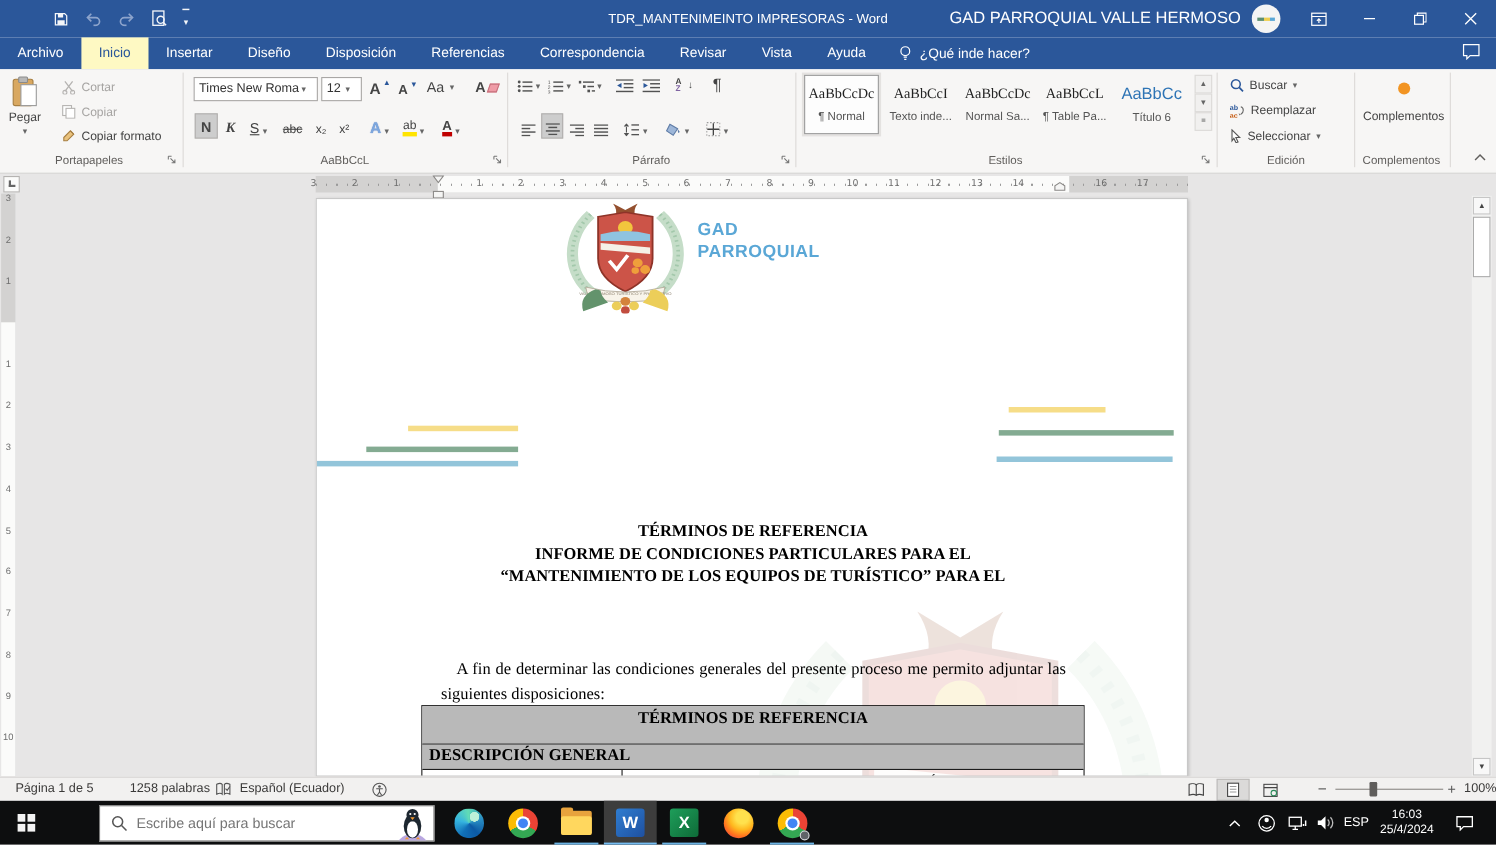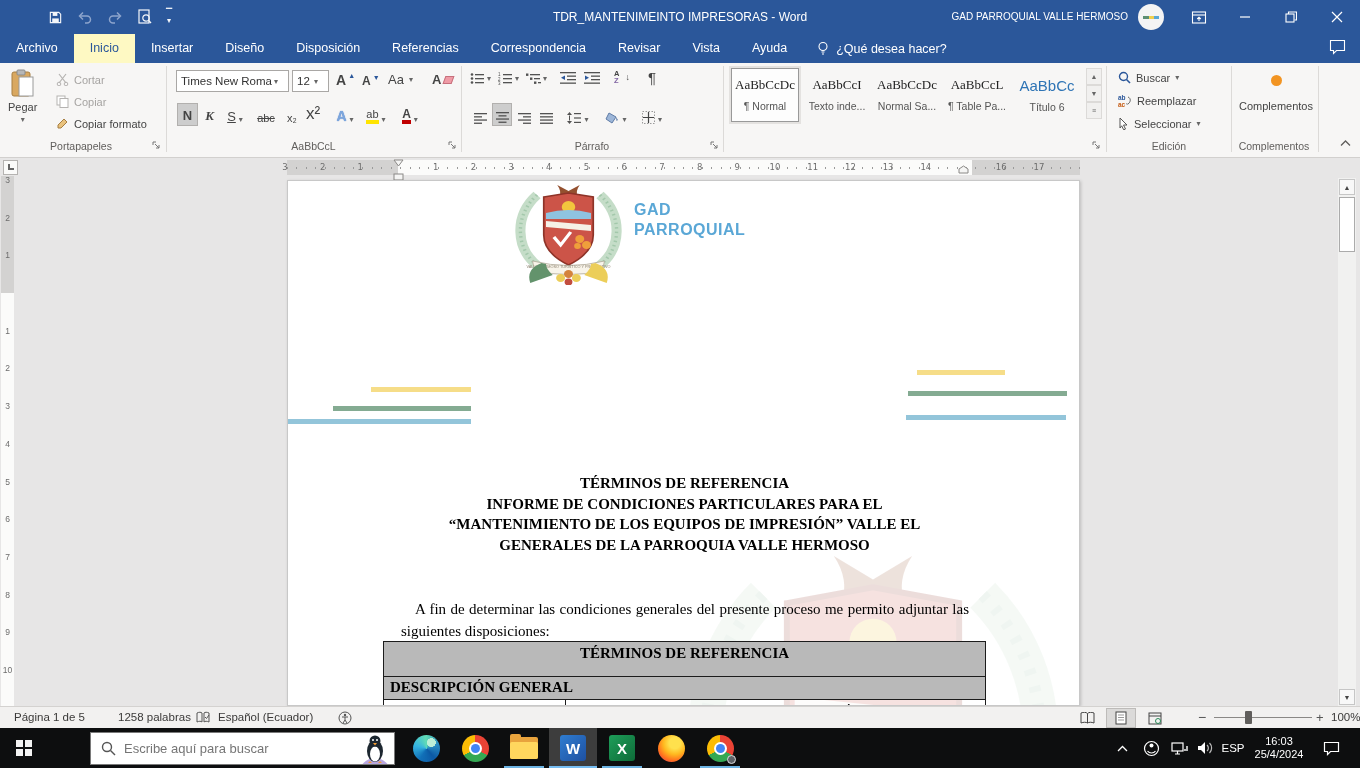--- a/index.html
+++ b/index.html
@@ -6,21 +6,21 @@
   html,body{width:1360px;height:768px;overflow:hidden}
   body{position:relative;font-family:"Liberation Sans","DejaVu Sans",sans-serif;background:#fff;font-size:12px;color:#333}
   .ab{position:absolute}
   svg{display:block}
 
   
   .titlebar{position:absolute;left:0;top:0;width:1360px;height:34px;background:var(--titlebar,#2b579a);color:#fff}
   .qat{position:absolute;left:48px;top:0;height:34px;display:flex;align-items:center;gap:14px}
   .qat .qi{opacity:.95}
   .tb-title{position:absolute;left:430px;top:0;width:500px;height:34px;line-height:34px;text-align:center;font-size:12px;color:#fff;white-space:nowrap}
-  .tb-acct{position:absolute;right:232px;top:0;height:34px;line-height:34px;font-size:10px;color:#fff;white-space:nowrap}
+  .tb-acct{position:absolute;right:232px;top:0;height:34px;line-height:34px;font-size:15px;color:#fff;white-space:nowrap}
   .avatar{position:absolute;right:196px;top:4px;width:26px;height:26px;border-radius:50%;background:#f4f4f4;overflow:hidden}
   .avatar i{position:absolute;left:5px;top:12px;width:16px;height:3px;background:linear-gradient(90deg,#5d8f72 0 40%,#f0cf4f 0 70%,#5aa7d6 0)}
   .winbtn{position:absolute;top:0;width:46px;height:34px;display:flex;align-items:center;justify-content:center}
   
   .tabrow{position:absolute;left:0;top:34px;width:1360px;height:29px;background:var(--titlebar,#2b579a)}
   .rtab{float:left;height:29px;line-height:29px;padding:0 16px;color:#fff;font-size:12.5px}
   .rtab.active{background:#fef9c3;color:var(--accent_blue,#2b579a);font-weight:400}
   .tellme{float:left;height:29px;display:flex;align-items:center;gap:7px;padding:0 14px;color:#fff;font-size:12.5px}
   .fb-icon{position:absolute;right:14px;top:5px}
   
@@ -178,21 +178,21 @@
   <div class="rtab">Revisar</div>
   <div class="rtab">Vista</div>
   <div class="rtab">Ayuda</div>
   <div class="tellme">
     <span>
         <svg width="12" height="15" viewBox="0 0 12 15">
           <circle cx="6" cy="5.5" r="4" fill="none" stroke="#fff" stroke-width="1.1"></circle>
           <path d="M4.5 11h3M5 13h2" stroke="#fff" stroke-width="1.1"></path>
         </svg>
       </span>
-    <span>¿Qué desea hacer?</span>
+    <span>¿Qué inde hacer?</span>
   </div>
   <div class="fb-icon">
       <svg width="17" height="16" viewBox="0 0 17 16">
         <path d="M1.5 1.5h14v10h-8l-3 3v-3h-3z" fill="none" stroke="#fff" stroke-width="1.1"></path>
       </svg>
     </div>
 </div>
 
 <div class="ribbon">
 
@@ -278,21 +278,21 @@
       <span style="text-decoration:underline;font-size:13px">S</span>
       <span class="car8">▾</span>
     </div>
   <div class="fbtn" style="left:253px;width:26px">
       <span style="text-decoration:line-through;font-size:11px">abc</span>
     </div>
   <div class="fbtn" style="left:282px;width:20px">
       <span style="font-size:11px">x₂</span>
     </div>
   <div class="fbtn" style="left:303px;width:20px">
-      <span style="font-size:17px">x²</span>
+      <span style="font-size:11px">x²</span>
     </div>
   <div class="fbtn" style="left:333px;width:24px;gap:3px">
       <span style="font-size:14px;font-weight:bold;color:#7da7dd;text-shadow:0 0 1px #4472c4">A</span>
       <span class="car8">▾</span>
     </div>
   <div class="fbtn" style="left:362px;width:28px;gap:3px">
       <span style="font-size:11px;border-bottom:4px solid #ffe400;line-height:11px">ab</span>
       <span class="car8">▾</span>
     </div>
   <div class="fbtn" style="left:396px;width:28px;gap:3px">
@@ -471,20 +471,21 @@
       <div class="samp">AaBbCcL</div>
       <div class="snm">¶ Table Pa...</div>
     </div>
   <div class="stylecard" style="left:1013px">
       <div class="samp" style="font-family:'Liberation Sans',sans-serif;color:#2e74b5;font-size:15px">AaBbCc</div>
       <div class="snm">Título 6</div>
     </div>
   <div class="gsb" style="left:1086px;top:5px">▲</div>
   <div class="gsb" style="left:1086px;top:22px">▼</div>
   <div class="gsb" style="left:1086px;top:39px">≡</div>
+  <div class="g-lbl" style="left:724px;width:380px">Estilos</div>
   <div class="launch" style="left:1092px">
       <svg width="9" height="9" viewBox="0 0 9 9">
         <path d="M1 1h3M1 1v3" stroke="#777" fill="none"></path>
         <path d="M3 3l4 4M7 4v3H4" stroke="#777" fill="none"></path>
       </svg>
     </div>
   <div class="vsep" style="left:1106px"></div>
 
   <div class="edit-item" style="left:1118px;top:8px">
       <svg width="13" height="13" viewBox="0 0 13 13">
@@ -631,22 +632,21 @@
     <div class="hline" style="left:620px;top:210px;width:159px;background:var(--line_green,#84ab92)"></div>
     <div class="hline" style="left:618px;top:234px;width:160px;background:var(--line_blue,#93c5da)"></div>
     <div class="logo-txt" style="left:346px;top:20px;font-size:16px;color:var(--logo_blue,#5aa7d6)">GAD</div>
     <div class="logo-txt" style="left:346px;top:40px;font-size:16px;color:var(--logo_blue,#5aa7d6)">PARROQUIAL</div>
 
     <div class="admin">ADMINISTRATIVO</div>
 
     <div class="dtitle">
       <div>TÉRMINOS DE REFERENCIA</div>
       <div>INFORME DE CONDICIONES PARTICULARES PARA EL</div>
-      <div>“MANTENIMIENTO DE LOS EQUIPOS DE IMPRESIÓN” VALLE EL</div>
-      <div>GENERALES DE LA PARROQUIA VALLE HERMOSO</div>
+      <div>“MANTENIMIENTO DE LOS EQUIPOS DE TURÍSTICO” PARA EL</div>
     </div>
 
     <div class="intro">A fin de determinar las condiciones generales del presente proceso me permito adjuntar las siguientes disposiciones:</div>
 
     <div class="dtable">
       <div class="trh"><span>TÉRMINOS DE REFERENCIA</span></div>
       <div class="trs"><span>DESCRIPCIÓN GENERAL</span></div>
       <div class="tr2" style="height:28px">
         <div class="tc l">Objeto de procedimiento</div>
         <div class="tc v">MANTENIMIENTO EQUIPOS DE IMPRESIÓN</div>

